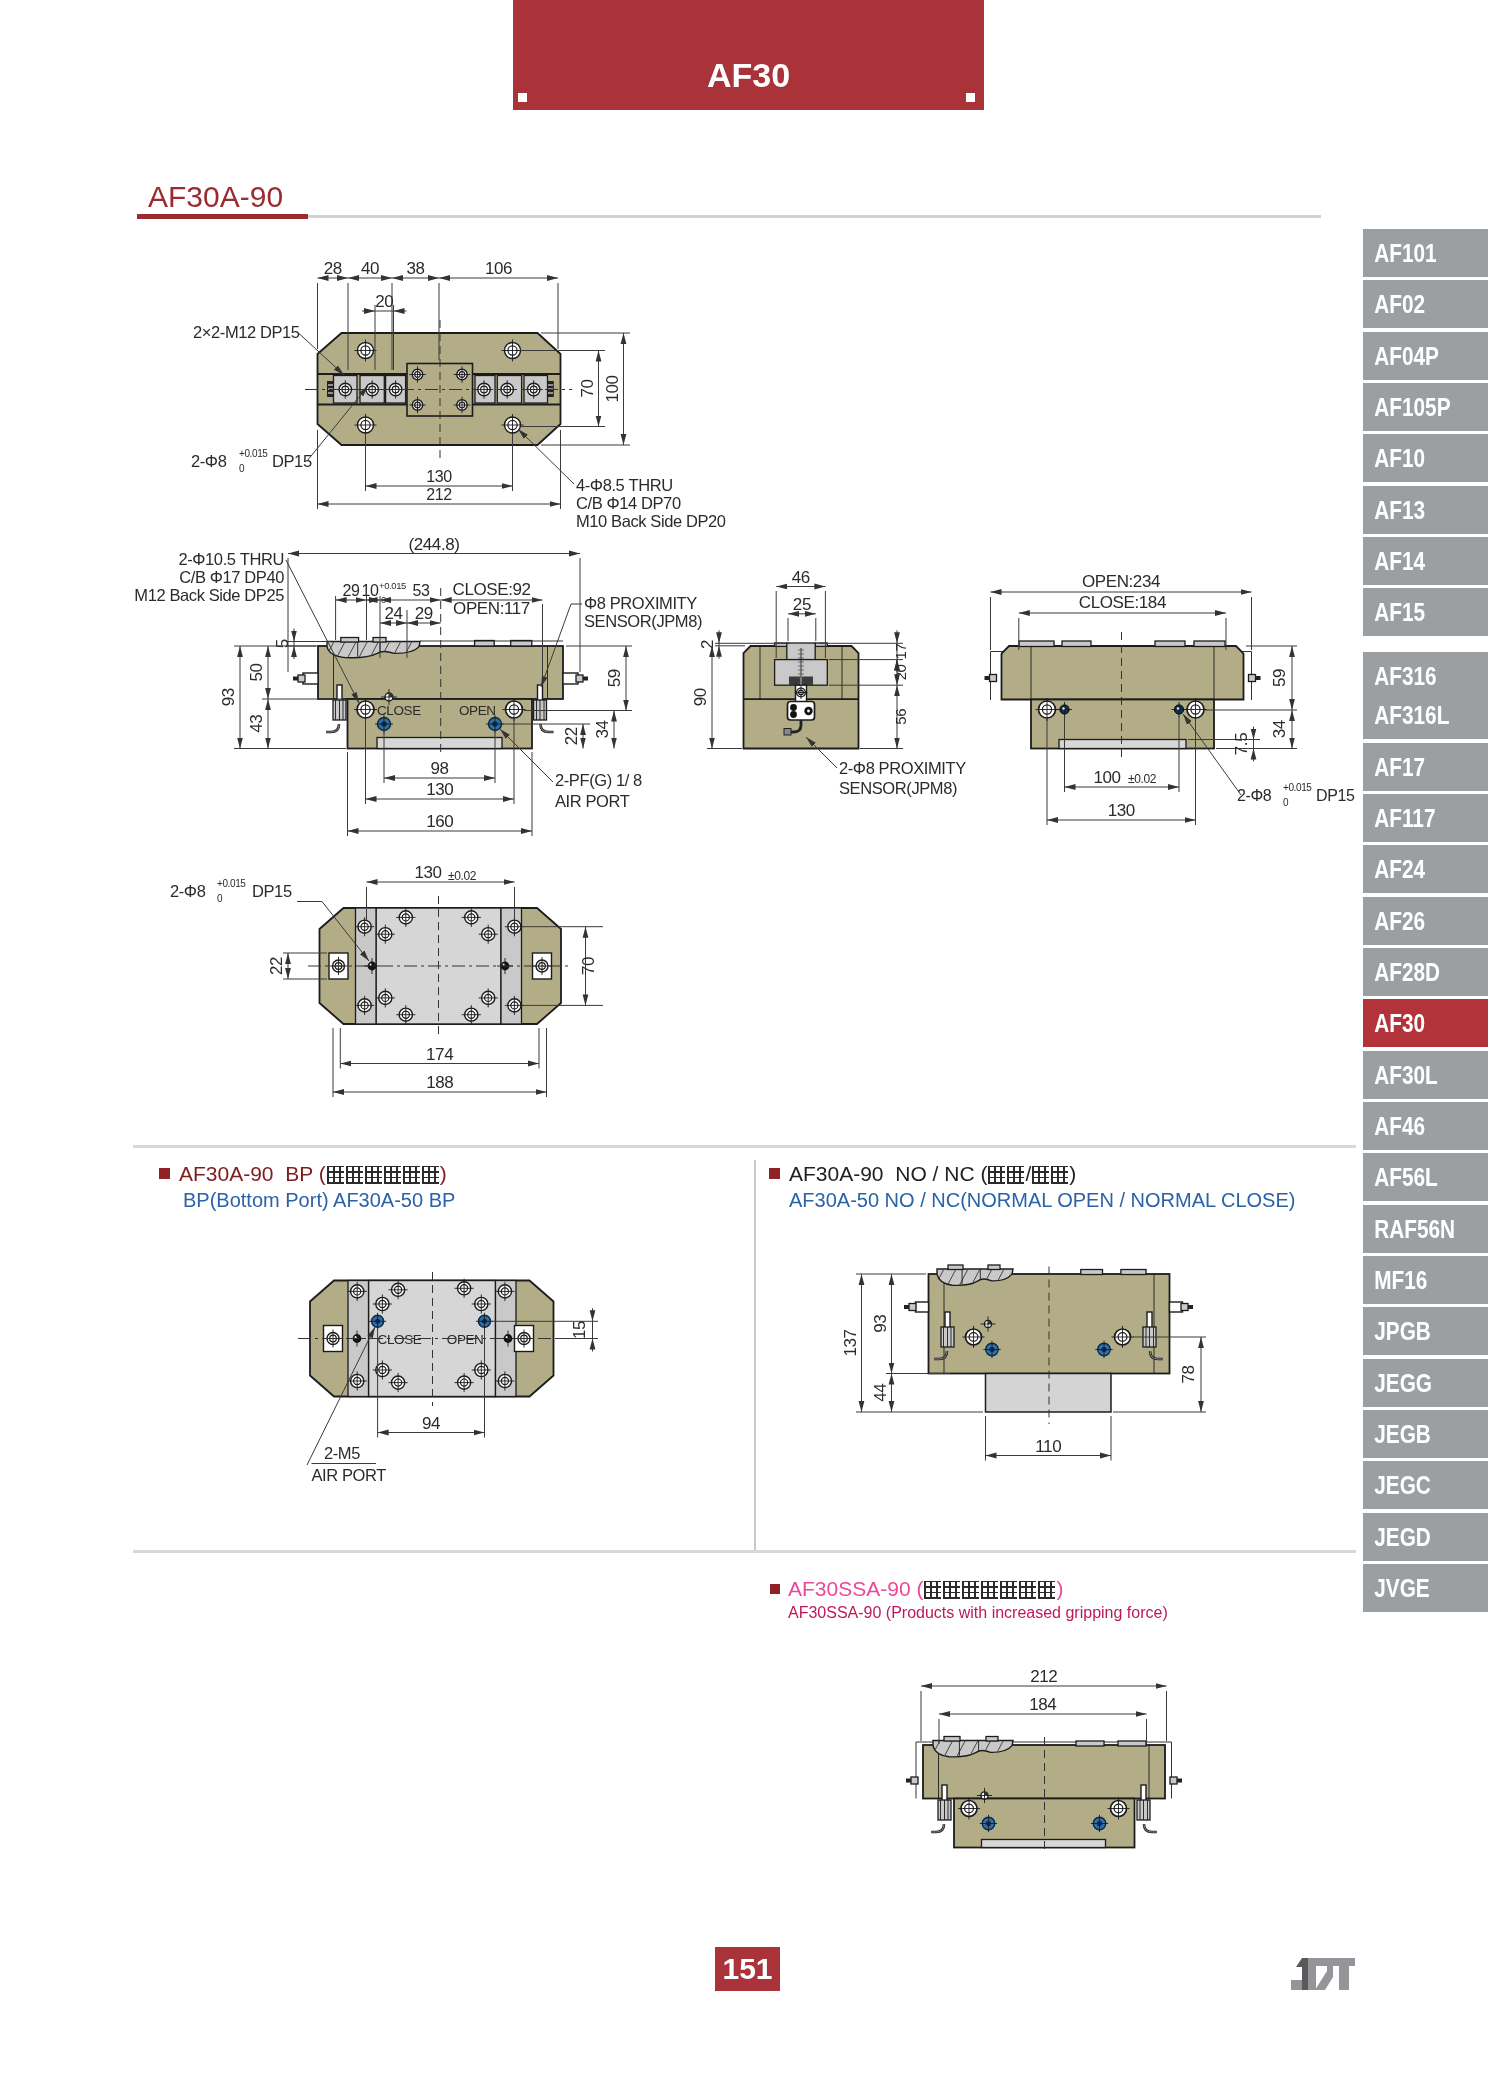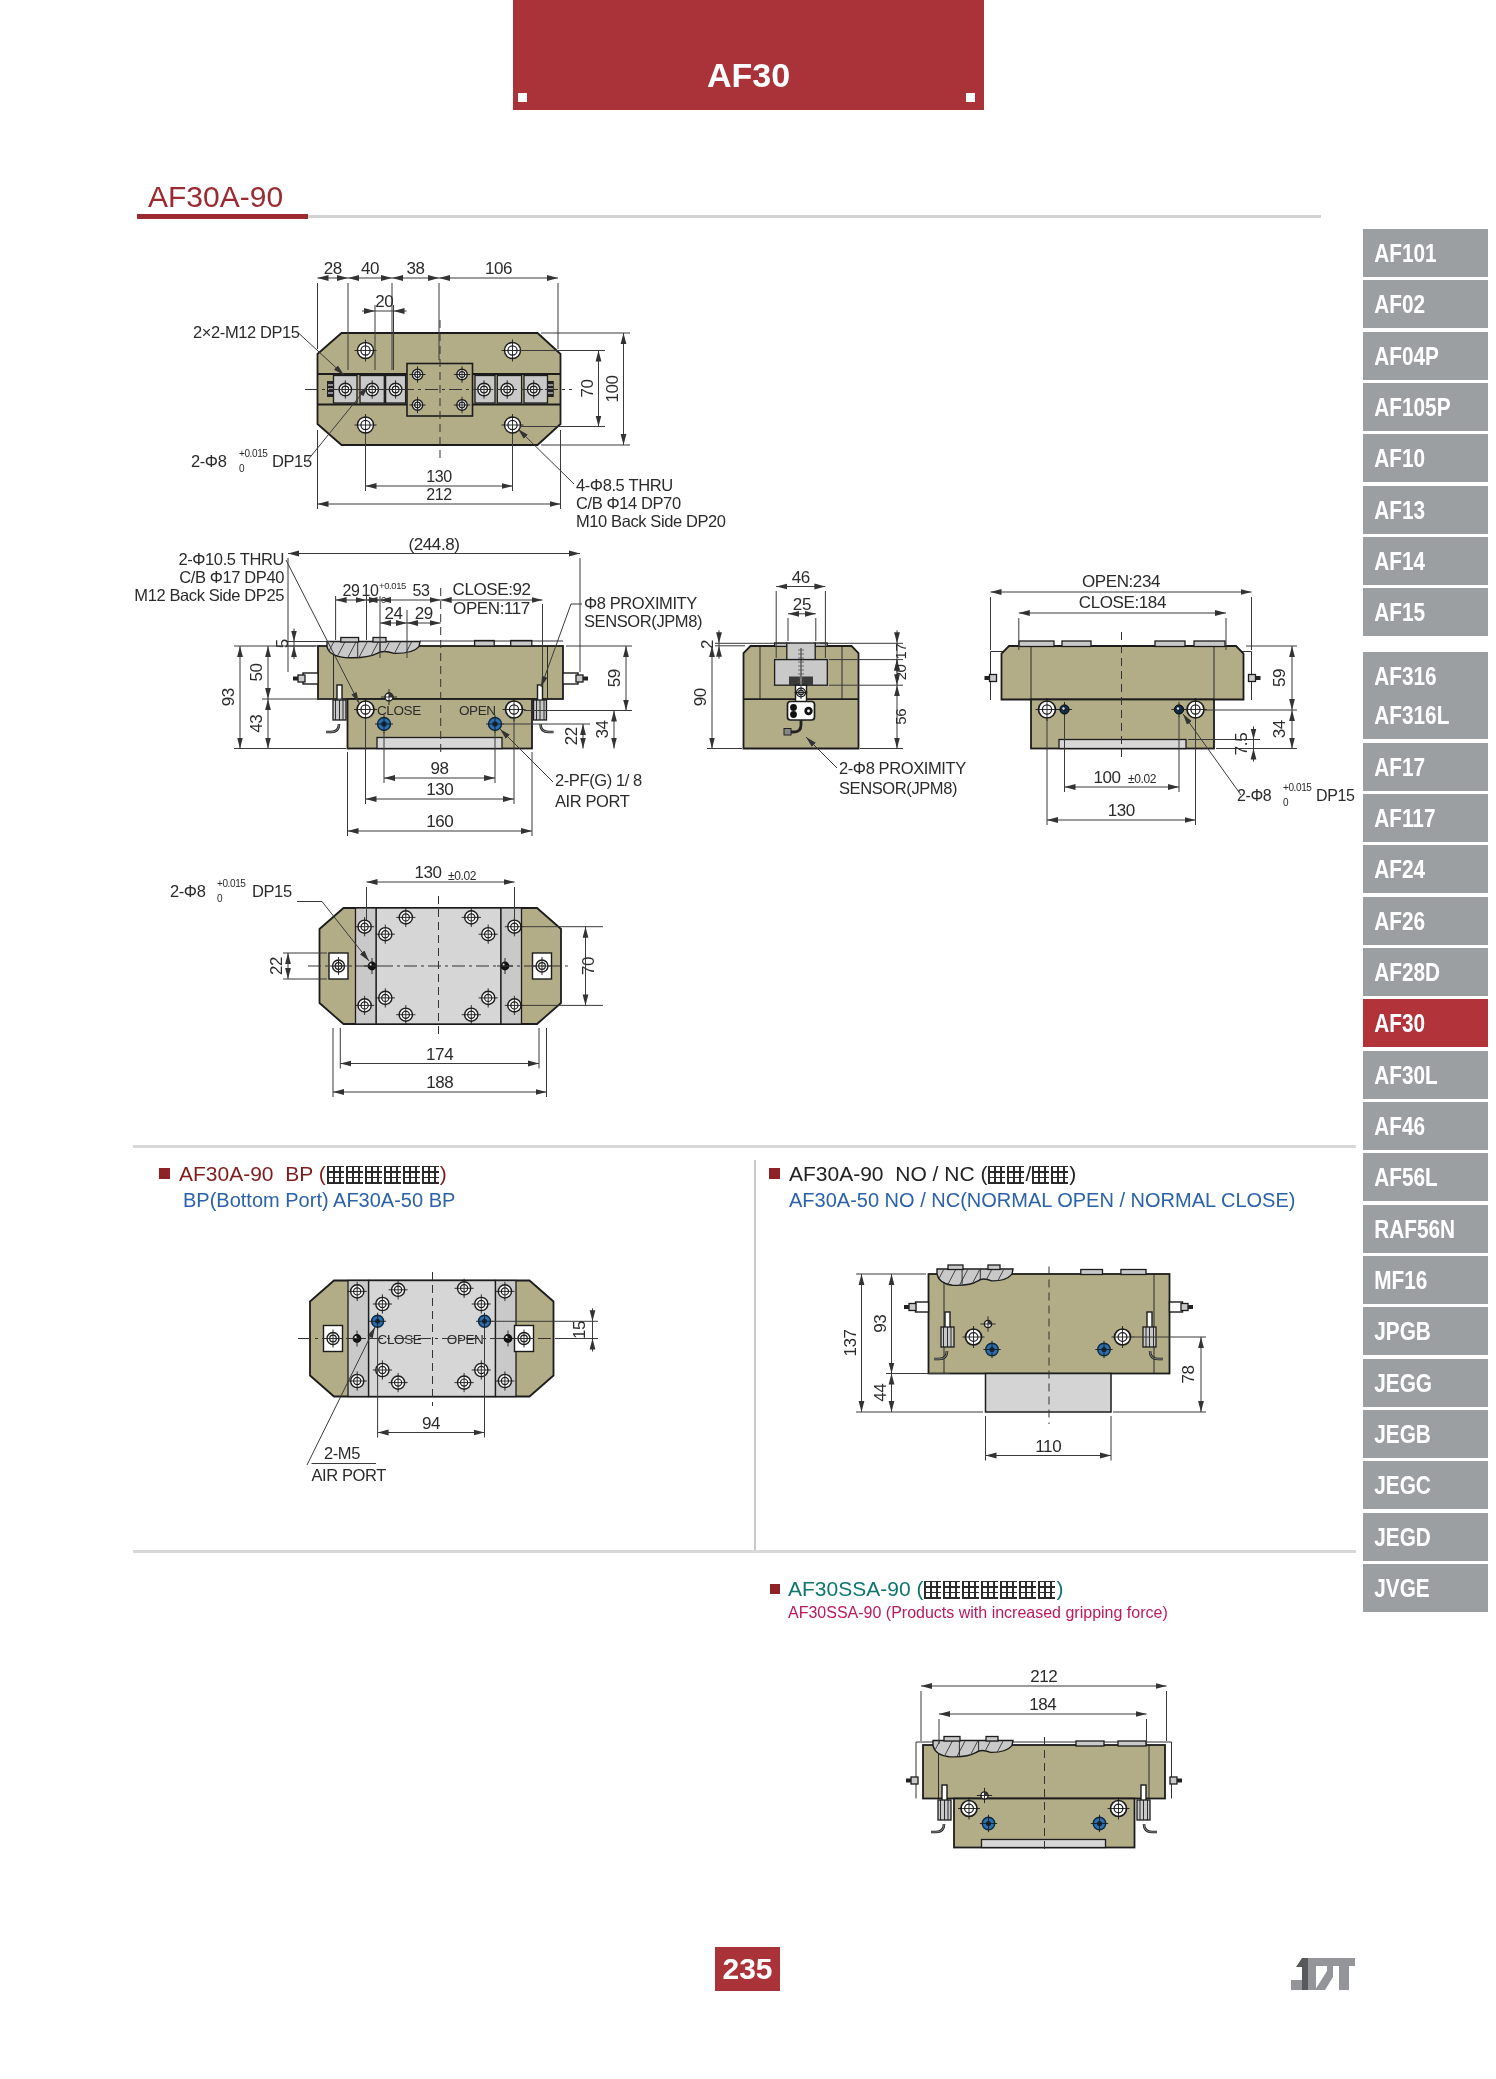--- a/index.html
+++ b/index.html
@@ -111,25 +111,25 @@
 <div class="abs" style="left:183px;top:1189px;font-size:20px;color:#2b62a8">BP(Bottom Port) AF30A-50 BP</div>
 
 <div class="abs" style="left:769px;top:1168px;width:11px;height:11px;background:#8e2227"></div>
 
 <div class="abs" style="left:789px;top:1162px;font-size:21px;color:#222">AF30A-90&nbsp; NO / NC (<span class="cjk"></span><span class="cjk"></span>/<span class="cjk"></span><span class="cjk"></span>)</div>
 
 <div class="abs" style="left:789px;top:1189px;font-size:20px;color:#2b62a8">AF30A-50 NO / NC(NORMAL OPEN / NORMAL CLOSE)</div>
 
 <div class="abs" style="left:770px;top:1584px;width:10px;height:10px;background:#8e2227"></div>
 
-<div class="abs" style="left:788px;top:1577px;font-size:21px;color:#0f766e">AF30SSA-90 (<span class="cjk"></span><span class="cjk"></span><span class="cjk"></span><span class="cjk"></span><span class="cjk"></span><span class="cjk"></span><span class="cjk"></span>)</div>
+<div class="abs" style="left:788px;top:1577px;font-size:21px;color:#ec4899">AF30SSA-90 (<span class="cjk"></span><span class="cjk"></span><span class="cjk"></span><span class="cjk"></span><span class="cjk"></span><span class="cjk"></span><span class="cjk"></span>)</div>
 
 <div class="abs" style="left:788px;top:1604px;font-size:16px;color:#be185d">AF30SSA-90 (Products with increased gripping force)</div>
 
-<div class="abs" style="left:715px;top:1947px;width:65px;height:44px;background:#a93338;color:#fff;font-weight:bold;font-size:30px;text-align:center;line-height:44px">235</div>
+<div class="abs" style="left:715px;top:1947px;width:65px;height:44px;background:#a93338;color:#fff;font-weight:bold;font-size:30px;text-align:center;line-height:44px">151</div>
 
 <svg class="abs" style="left:1289px;top:1956px" width="70" height="36" viewBox="0 0 70 36">
 <polygon points="13,2 19,2 19,34 13,34 13,11 7,11" fill="#58595b"></polygon>
 <polygon points="2,24 13,24 13,34 2,34" fill="#939598"></polygon>
 <polygon points="19,2 66,2 66,10 60,10 60,34 50,34 50,10 44,10 44,21 36,34 26,34 38,15 38,10 19,10" fill="#939598"></polygon>
 <polygon points="19,10 27,10 27,34 19,34" fill="#939598"></polygon>
 </svg>
 
 <svg class="abs" style="left:0;top:0" width="1496" height="2079" viewBox="0 0 1496 2079">
 <defs>

